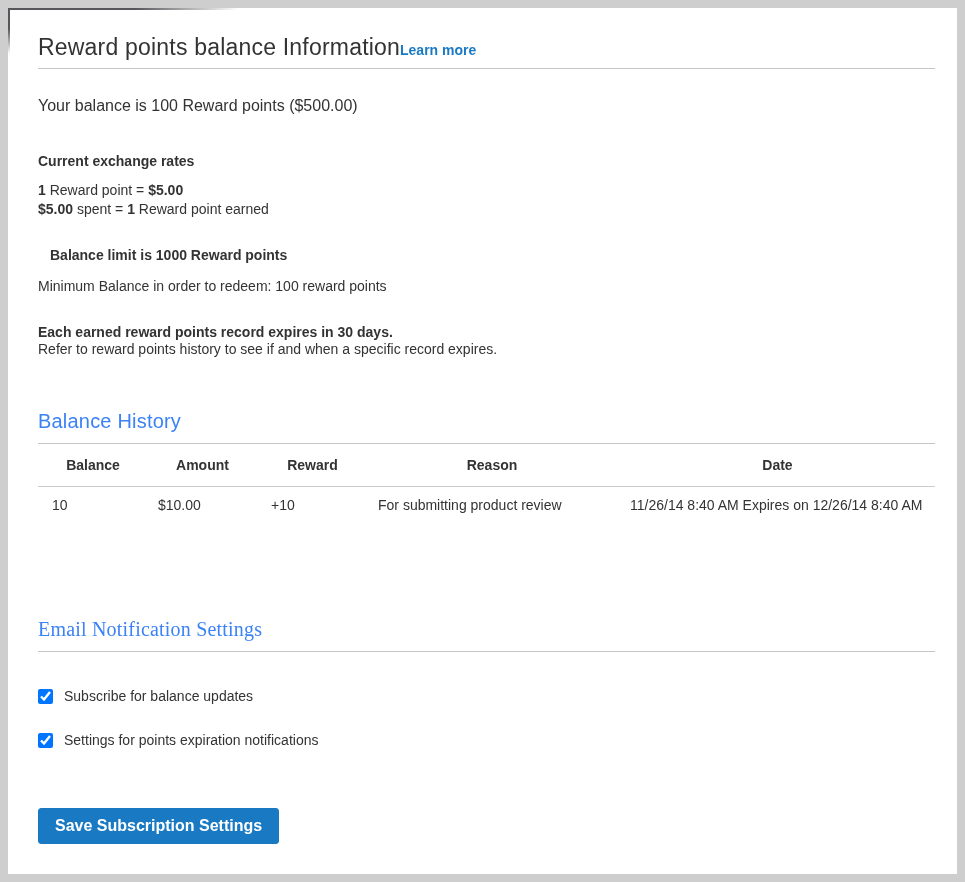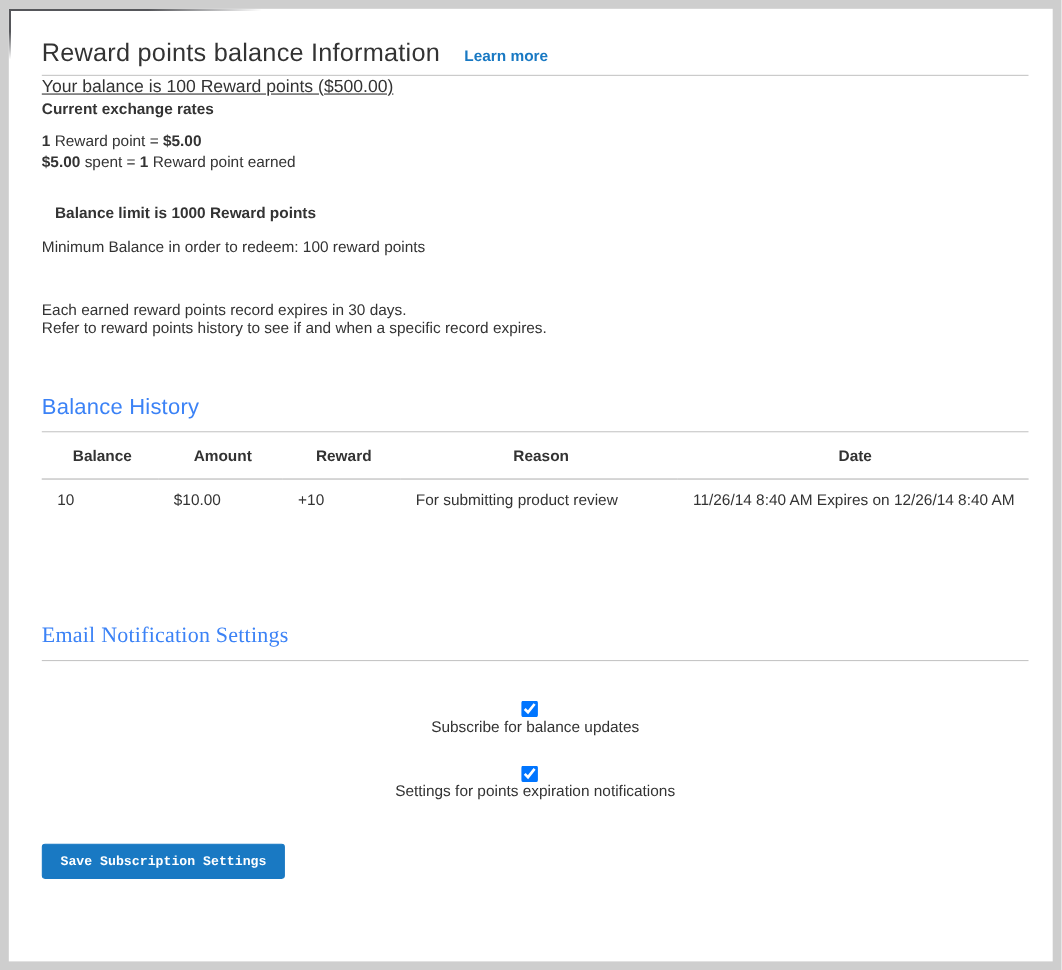--- a/index.html
+++ b/index.html
@@ -22,36 +22,36 @@
   
   .corner-artifact-top {
     position: absolute; left: 0; top: 0; height: 2px; width: 230px;
     background: linear-gradient(to right, #55565a 55%, rgba(85,86,90,0));
     border-top-left-radius: 3px;
   }
   .corner-artifact-left {
     position: absolute; left: 0; top: 0; width: 2px; height: 46px;
     background: linear-gradient(to bottom, #55565a 45%, rgba(85,86,90,0));
   }
-  .header-row { display: flex; align-items: baseline; gap: 22px; }
+  .header-row { display: flex; align-items: baseline; }
   h1.page-title {
     font-size: 23px; font-weight: 300; color: #333; letter-spacing: 0.2px;
     line-height: 30px;
   }
   a.learn-more {
     color: #1979c3; text-decoration: none; font-size: 14px; font-weight: 600;
     cursor: pointer;
   }
   .divider { border: none; border-bottom: 1px solid #c6c6c6; margin-top: 6px; }
-  .balance-summary { font-size: 16px; line-height: 22px; text-decoration: underline; }
-  .exchange-heading { font-weight: 700; }
+  .balance-summary { font-size: 16px; margin-top: 26px; line-height: 22px; }
+  .exchange-heading { margin-top: 36px; font-weight: 700; }
   .rate-lines { margin-top: 12px; line-height: 19px; }
   .balance-limit { margin-top: 28px; font-weight: 700; padding-left: 12px; }
   .min-balance { margin-top: 15px; }
-  .expiry-notice { margin-top: 41px; font-weight: 400; }
+  .expiry-notice { margin-top: 30px; font-weight: 700; }
   .expiry-hint { margin-top: 1px; }
   h2.section-title {
     font-size: 20px; font-weight: 300; color: #3b82f6; line-height: 32px;
     margin-top: 48px; letter-spacing: 0.2px;
   }
   h2.email-title { margin-top: 89px; font-family: Liberation Serif, serif; }
   table.history-table { width: 100%; border-collapse: collapse; }
   table.history-table th {
     text-align: center; font-weight: 700; font-size: 14px;
     padding: 13px 10px 13px 14px;
@@ -59,35 +59,35 @@
   }
   table.history-table td {
     padding: 10px 10px 10px 14px; font-size: 14px; line-height: 17px;
     vertical-align: middle;
   }
   table.history-table tr.stripe { background: #f6f6f6; }
   .col-balance { width: 106px; }
   .col-amount  { width: 113px; }
   .col-points  { width: 107px; }
   .col-reason  { width: 252px; }
-  .checkbox-row { display: flex; align-items: center; margin-top: 28px; flex-direction: column; }
+  .checkbox-row { display: flex; align-items: center; margin-top: 28px; }
   .checkbox-row.first { margin-top: 36px; }
   .checkbox-row input[type="checkbox"] {
     width: 15px; height: 15px; margin: 0 11px 0 0; cursor: pointer;
   }
   .checkbox-row label { font-size: 14px; cursor: pointer; }
   .save-button {
-    margin-top: 40px;
+    margin-top: 60px;
     display: inline-block;
     background: #1979c3;
     border: 1px solid #1979c3;
     border-radius: 3px;
     color: #ffffff;
-    font-family: Liberation Mono, monospace;
-    font-size: 12px;
+    font-family: Liberation Sans, sans-serif;
+    font-size: 16px;
     font-weight: 600;
     padding: 8px 16px;
     cursor: pointer;
   }
 </style>
 </head>
 <body>
 
 <div class="card">
   <div class="corner-artifact-top"></div>

